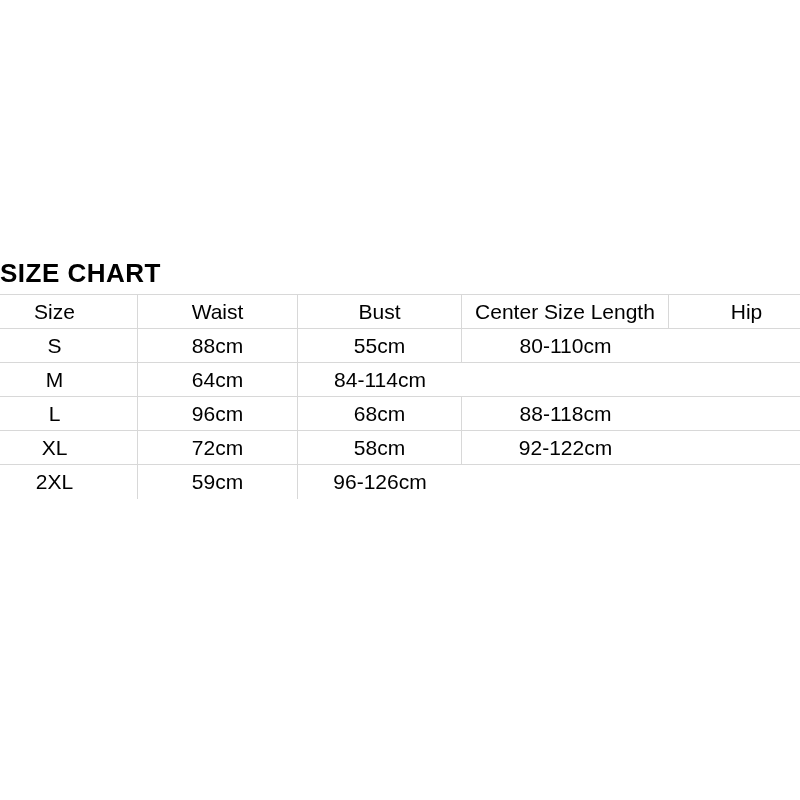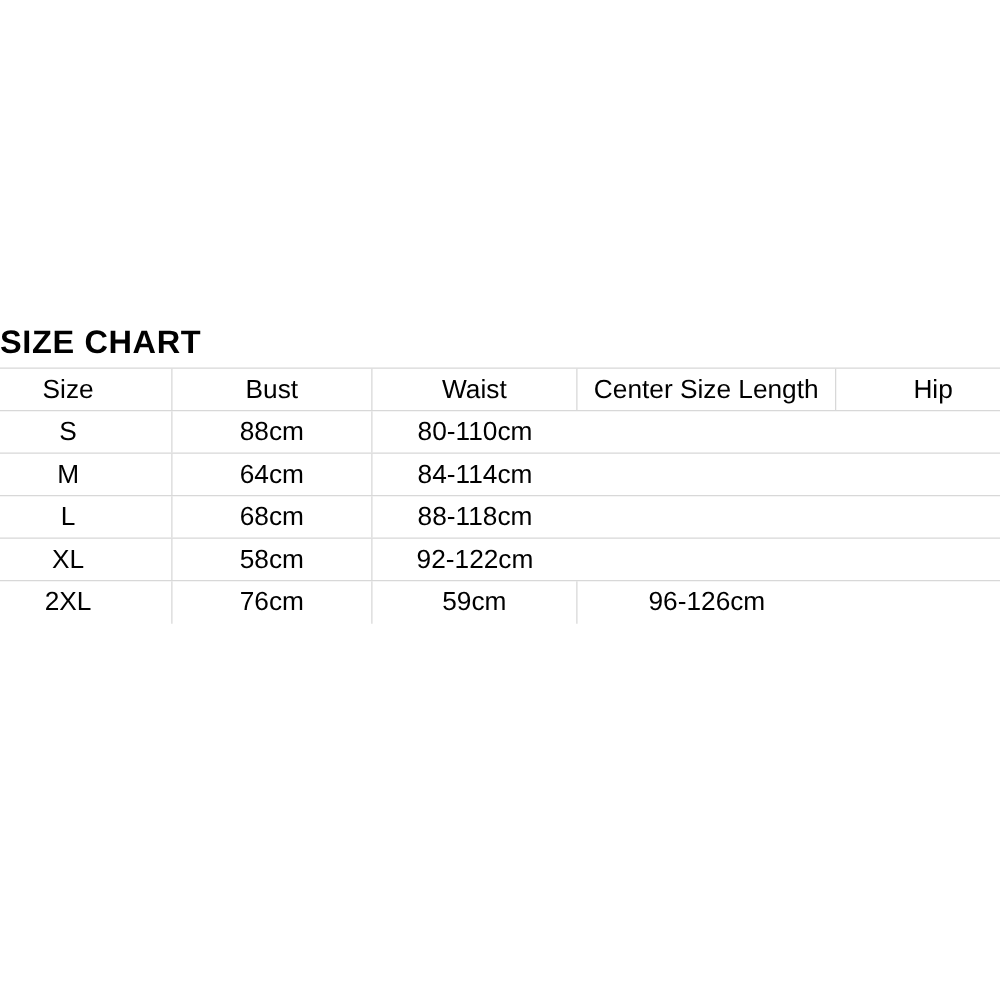--- a/index.html
+++ b/index.html
@@ -51,45 +51,47 @@
 </head>
 <body>
 
 <div class="page" style="--bg: #ffffff; --text: #000000; --border: #d8d8d8;">
   <div class="chart-title">SIZE CHART</div>
 
   <div class="size-table">
 
   <div class="trow">
         <div class="tcell">Size</div>
+        <div class="tcell">Waist</div>
         <div class="tcell">Bust</div>
-        <div class="tcell">Waist</div>
         <div class="tcell">Center Size Length</div>
         <div class="tcell">Hip</div>
       </div>
       <div class="trow">
         <div class="tcell">S</div>
         <div class="tcell">88cm</div>
+        <div class="tcell">55cm</div>
         <div class="tcell">80-110cm</div>
       </div>
       <div class="trow">
         <div class="tcell">M</div>
         <div class="tcell">64cm</div>
         <div class="tcell">84-114cm</div>
       </div>
       <div class="trow">
         <div class="tcell">L</div>
+        <div class="tcell">96cm</div>
         <div class="tcell">68cm</div>
         <div class="tcell">88-118cm</div>
       </div>
       <div class="trow">
         <div class="tcell">XL</div>
+        <div class="tcell">72cm</div>
         <div class="tcell">58cm</div>
         <div class="tcell">92-122cm</div>
       </div>
       <div class="trow">
         <div class="tcell">2XL</div>
-        <div class="tcell">76cm</div>
         <div class="tcell">59cm</div>
         <div class="tcell">96-126cm</div>
       </div>
     </div>
 </div>
 
 </body></html>

